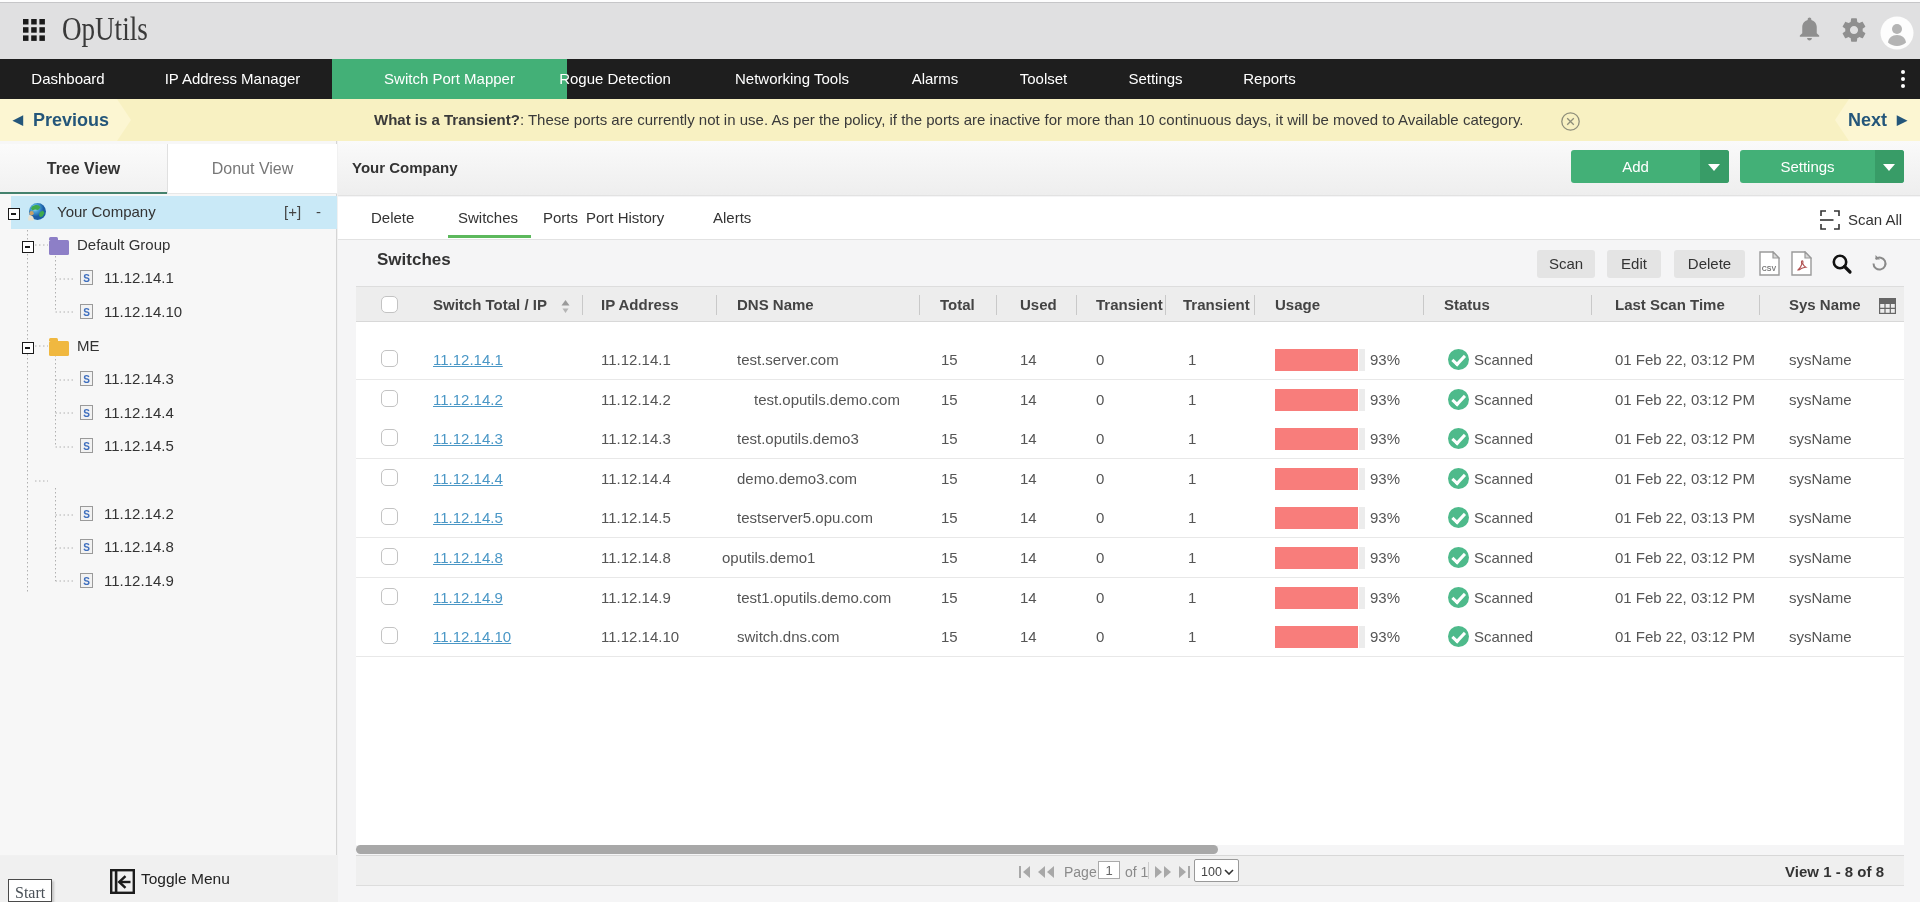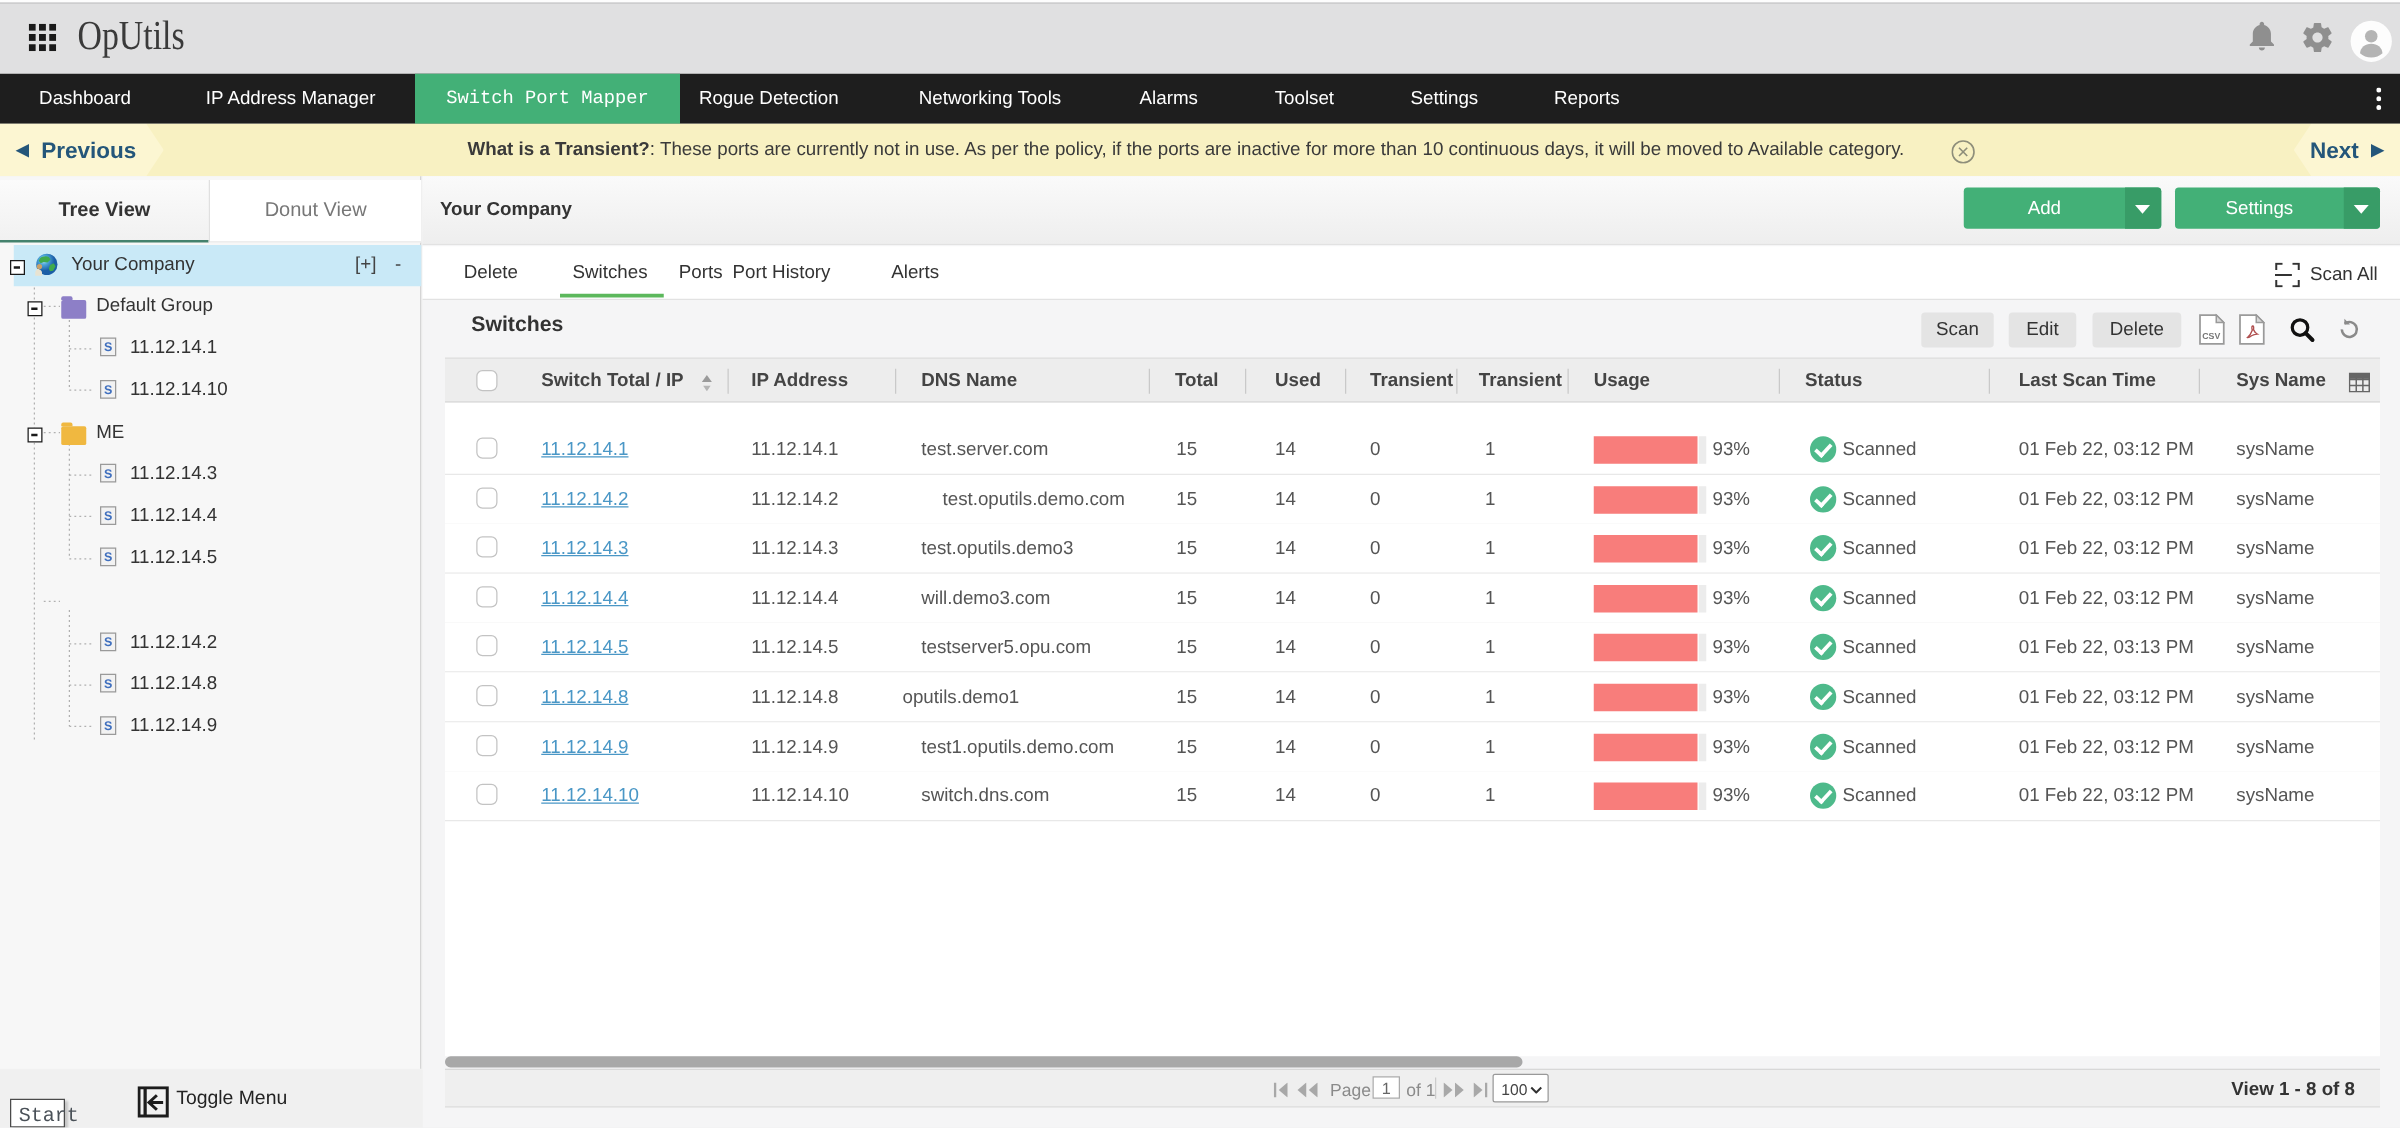--- a/index.html
+++ b/index.html
@@ -6,21 +6,21 @@
 html,body { width:1920px; height:902px; overflow:hidden; font-family:"Liberation Sans", sans-serif; background:#f1f1f1; }
 #page { position:relative; width:1920px; height:902px; }
 
 
 #tophdr { position:absolute; left:0; top:0; width:1920px; height:59px; background:#e0e0e1; }
 #logo { position:absolute; left:62px; top:11px; font-family:"Liberation Serif", serif; font-size:33px; color:#3a3a3a; transform:scaleX(0.82); transform-origin:0 0; }
 
 
 #nav { position:absolute; left:0; top:59px; width:1920px; height:40px; background:#1e1e1e; }
 .navitem { position:absolute; top:0; height:40px; line-height:40px; color:#fff; font-size:15px; text-align:center; }
-#navactive { position:absolute; left:332px; top:0; width:212px; height:40px; background:#43b077; color:#fff; font-size:15px; line-height:40px; text-align:center;font-family:Liberation Mono, monospace; }
+#navactive { position:absolute; left:332px; top:0; width:235px; height:40px; background:#43b077; color:#fff; font-size:15px; line-height:40px; text-align:center; }
 
 
 #banner { position:absolute; left:0; top:99px; width:1920px; height:42px; background:#f8f1c2; }
 #ban-prev { position:absolute; left:13px; top:11px; color:#24567a; font-size:18px; font-weight:bold; }
 #ban-next { position:absolute; right:13px; top:11px; color:#24567a; font-size:18px; font-weight:bold; }
 #ban-text { position:absolute; left:374px; top:12px; color:#3a3a3a; font-size:15px; }
 
 
 #sidebar { position:absolute; left:0; top:141px; width:337px; height:714px; background:#f7f7f7; border-right:1px solid #d5d5d5; }
 #tabTree { position:absolute; left:0; top:3px; width:167px; height:50px; background:linear-gradient(#fbfbfb,#f1f1f1); border-bottom:2px solid #44826d; text-align:center; line-height:50px; font-weight:bold; font-size:16px; color:#333; }
@@ -68,21 +68,21 @@
 
 
 #hscroll { position:absolute; left:18px; top:704px; width:1548px; height:9px; }
 #hthumb { position:absolute; left:0; top:0; width:862px; height:9px; background:#a8a8a8; border-radius:4.5px; }
 #pgbar { position:absolute; left:18px; top:714px; width:1548px; height:31px; background:#efefef; border-top:1px solid #d8d8d8; border-bottom:1px solid #ddd; }
 #viewinfo { position:absolute; right:20px; top:7px; font-size:15px; font-weight:bold; color:#333; }
 
 
 #botbar { position:absolute; left:0; top:856px; width:338px; height:46px; background:#f0f0f0; }
 #togglemenu { position:absolute; left:110px; top:14px; font-size:15.5px; color:#222; }
-#starttip { position:absolute; left:8px; top:879px; width:44px; height:23px; background:#fff; border:1.5px solid #4a4a4a; font-family:Liberation Mono, monospace; font-size:16px; color:#4a5158; padding:4px 0 0 6px; box-shadow:2px 2px 2px rgba(0,0,0,0.18); }
+#starttip { position:absolute; left:8px; top:879px; width:44px; height:23px; background:#fff; border:1.5px solid #4a4a4a; font-family:Liberation Serif, serif; font-size:16px; color:#4a5158; padding:4px 0 0 6px; box-shadow:2px 2px 2px rgba(0,0,0,0.18); }
 </style>
 </head>
 <body>
 <div id="page">
   <div id="tophdr">
     <div style="position:absolute;left:0;top:0;width:1920px;height:2px;background:#fdfdfd"></div>
     <div style="position:absolute;left:0;top:2px;width:1920px;height:1px;background:#c6c6c8"></div>
     <svg width="22" height="22" style="position:absolute;left:23px;top:19px">
       <g fill="#1a1a1a">
         <rect x="0" y="0" width="5.5" height="5.5"></rect>
@@ -352,21 +352,21 @@
         <div class="cell" style="left:1014px">93%</div>
         <div class="scanok" style="left:1092px"></div>
         <div class="cell" style="left:1118px">Scanned</div>
         <div class="cell" style="left:1259px">01 Feb 22, 03:12 PM</div>
         <div class="cell" style="left:1433px">sysName</div>
       </div>
       <div class="row" style="top:173px">
         <div class="cb" style="left:25px;top:10px"></div>
         <div class="cell link" style="left:77px">11.12.14.4</div>
         <div class="cell" style="left:245px">11.12.14.4</div>
-        <div class="cell" style="left:381px">will.demo3.com</div>
+        <div class="cell" style="left:381px">demo.demo3.com</div>
         <div class="cell" style="left:585px">15</div>
         <div class="cell" style="left:664px">14</div>
         <div class="cell" style="left:740px">0</div>
         <div class="cell" style="left:832px">1</div>
         <div class="ubar" style="left:919px;width:83px"></div>
         <div class="ubar2" style="left:1003px;width:6px"></div>
         <div class="cell" style="left:1014px">93%</div>
         <div class="scanok" style="left:1092px"></div>
         <div class="cell" style="left:1118px">Scanned</div>
         <div class="cell" style="left:1259px">01 Feb 22, 03:12 PM</div>

